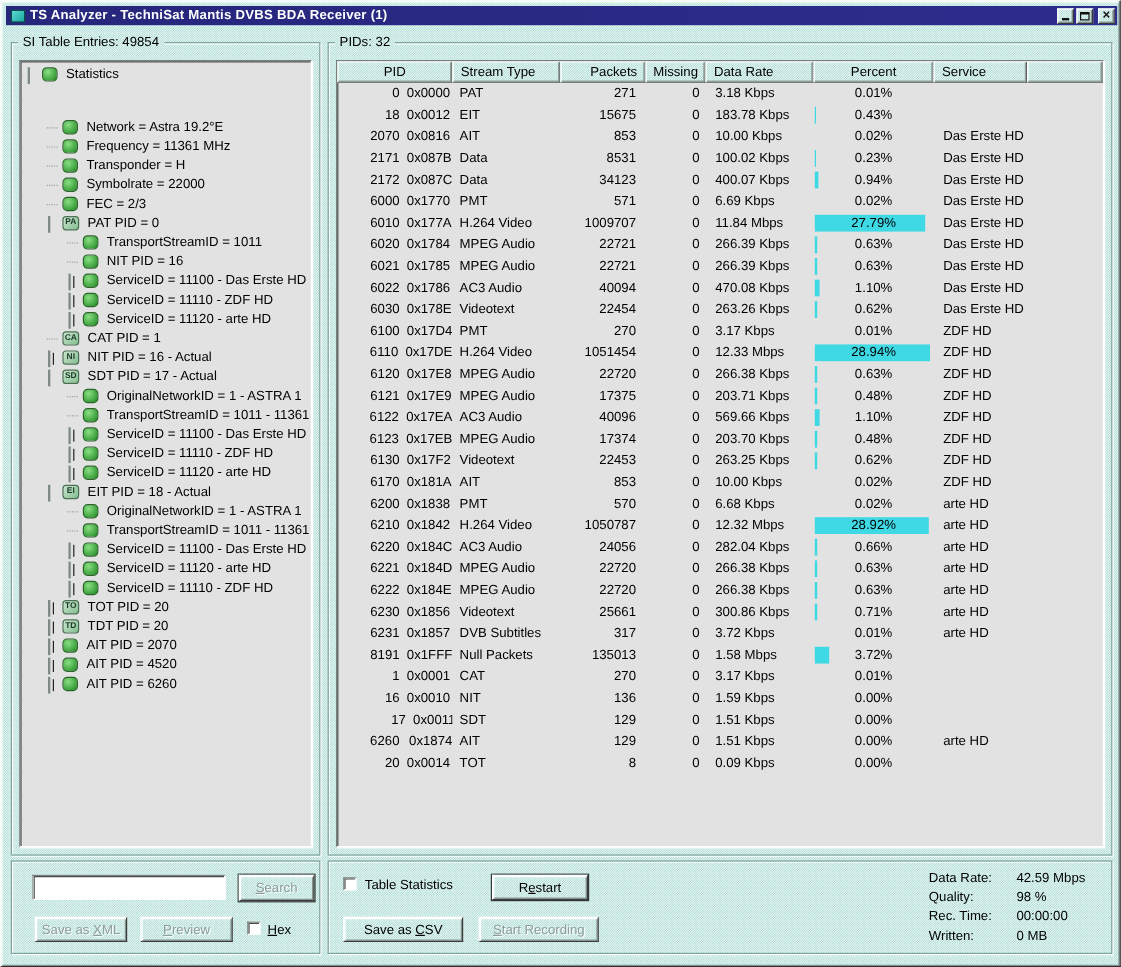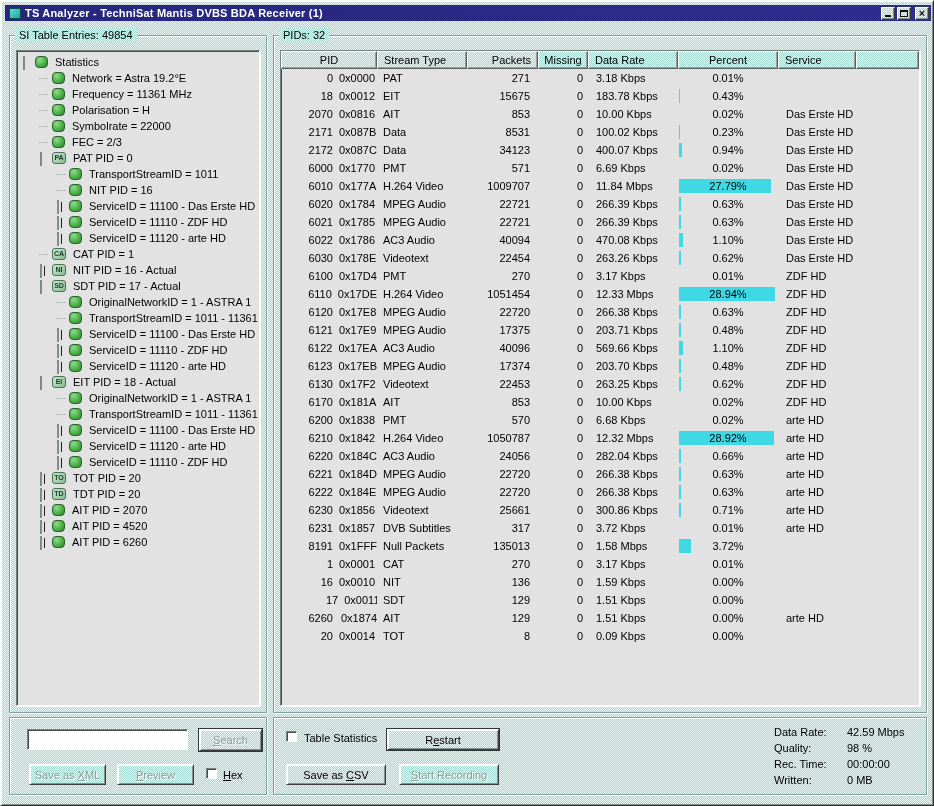--- a/index.html
+++ b/index.html
@@ -150,40 +150,40 @@
   </div>
 
   <div class="group" style="left:8px; top:34px; width:258px; height:678px;">
     <span class="group-label dither">SI Table Entries: 49854</span>
     <div class="sunken tree" id="tree">
         <div class="tree-item" style="padding-left: 5px;">
           <span class="tree-slot"><span class="expander"></span></span>
           <span class="tree-icon-blob"></span>
           <span class="tree-label">Statistics</span>
         </div>
-        <div class="tree-item" style="padding-left: 22px;">
+        <div class="tree-item" style="padding-left: 22px; margin-top: 28px;">
           <span class="tree-slot">
             <span class="dash"></span>
           </span>
           <span class="tree-icon-blob"></span>
           <span class="tree-label">Network = Astra 19.2°E</span>
         </div>
         <div class="tree-item" style="padding-left: 22px;">
           <span class="tree-slot">
             <span class="dash"></span>
           </span>
           <span class="tree-icon-blob"></span>
           <span class="tree-label">Frequency = 11361 MHz</span>
         </div>
         <div class="tree-item" style="padding-left: 22px;">
           <span class="tree-slot">
             <span class="dash"></span>
           </span>
           <span class="tree-icon-blob"></span>
-          <span class="tree-label">Polarisation = H</span>
+          <span class="tree-label">Transponder = H</span>
         </div>
         <div class="tree-item" style="padding-left: 22px;">
           <span class="tree-slot">
             <span class="dash"></span>
           </span>
           <span class="tree-icon-blob"></span>
           <span class="tree-label">Symbolrate = 22000</span>
         </div>
         <div class="tree-item" style="padding-left: 22px;">
           <span class="tree-slot">
@@ -1151,21 +1151,21 @@
     <div class="btn dither disabled" style="left:107px; top:46px; width:77px; height:21px;">
       <span><u>P</u>review</span>
     </div>
     <span class="checkbox" style="left:196px; top:50px;"></span>
     <span class="cb-label" style="left:213px; top:51px;"><u>H</u>ex</span>
   </div>
 
   <div class="group" style="left:272px; top:716px; width:654px; height:78px;">
     <span class="checkbox" style="left:12px; top:13px;"></span>
     <span class="cb-label" style="left:30px; top:14px;">Table Statistics</span>
-    <div class="btn dither ring" style="left:113px; top:11px; width:112px; height:21px;">
+    <div class="btn dither ring" style="left:136px; top:11px; width:80px; height:21px;">
       <span>R<u>e</u>start</span>
     </div>
     <div class="btn dither" style="left:12px; top:46px; width:100px; height:21px;">
       <span>Save as <u>C</u>SV</span>
     </div>
     <div class="btn dither disabled" style="left:125px; top:46px; width:100px; height:21px;">
       <span><u>S</u>tart Recording</span>
     </div>
     <div class="stats" id="stats">
         <div class="stat-row">

